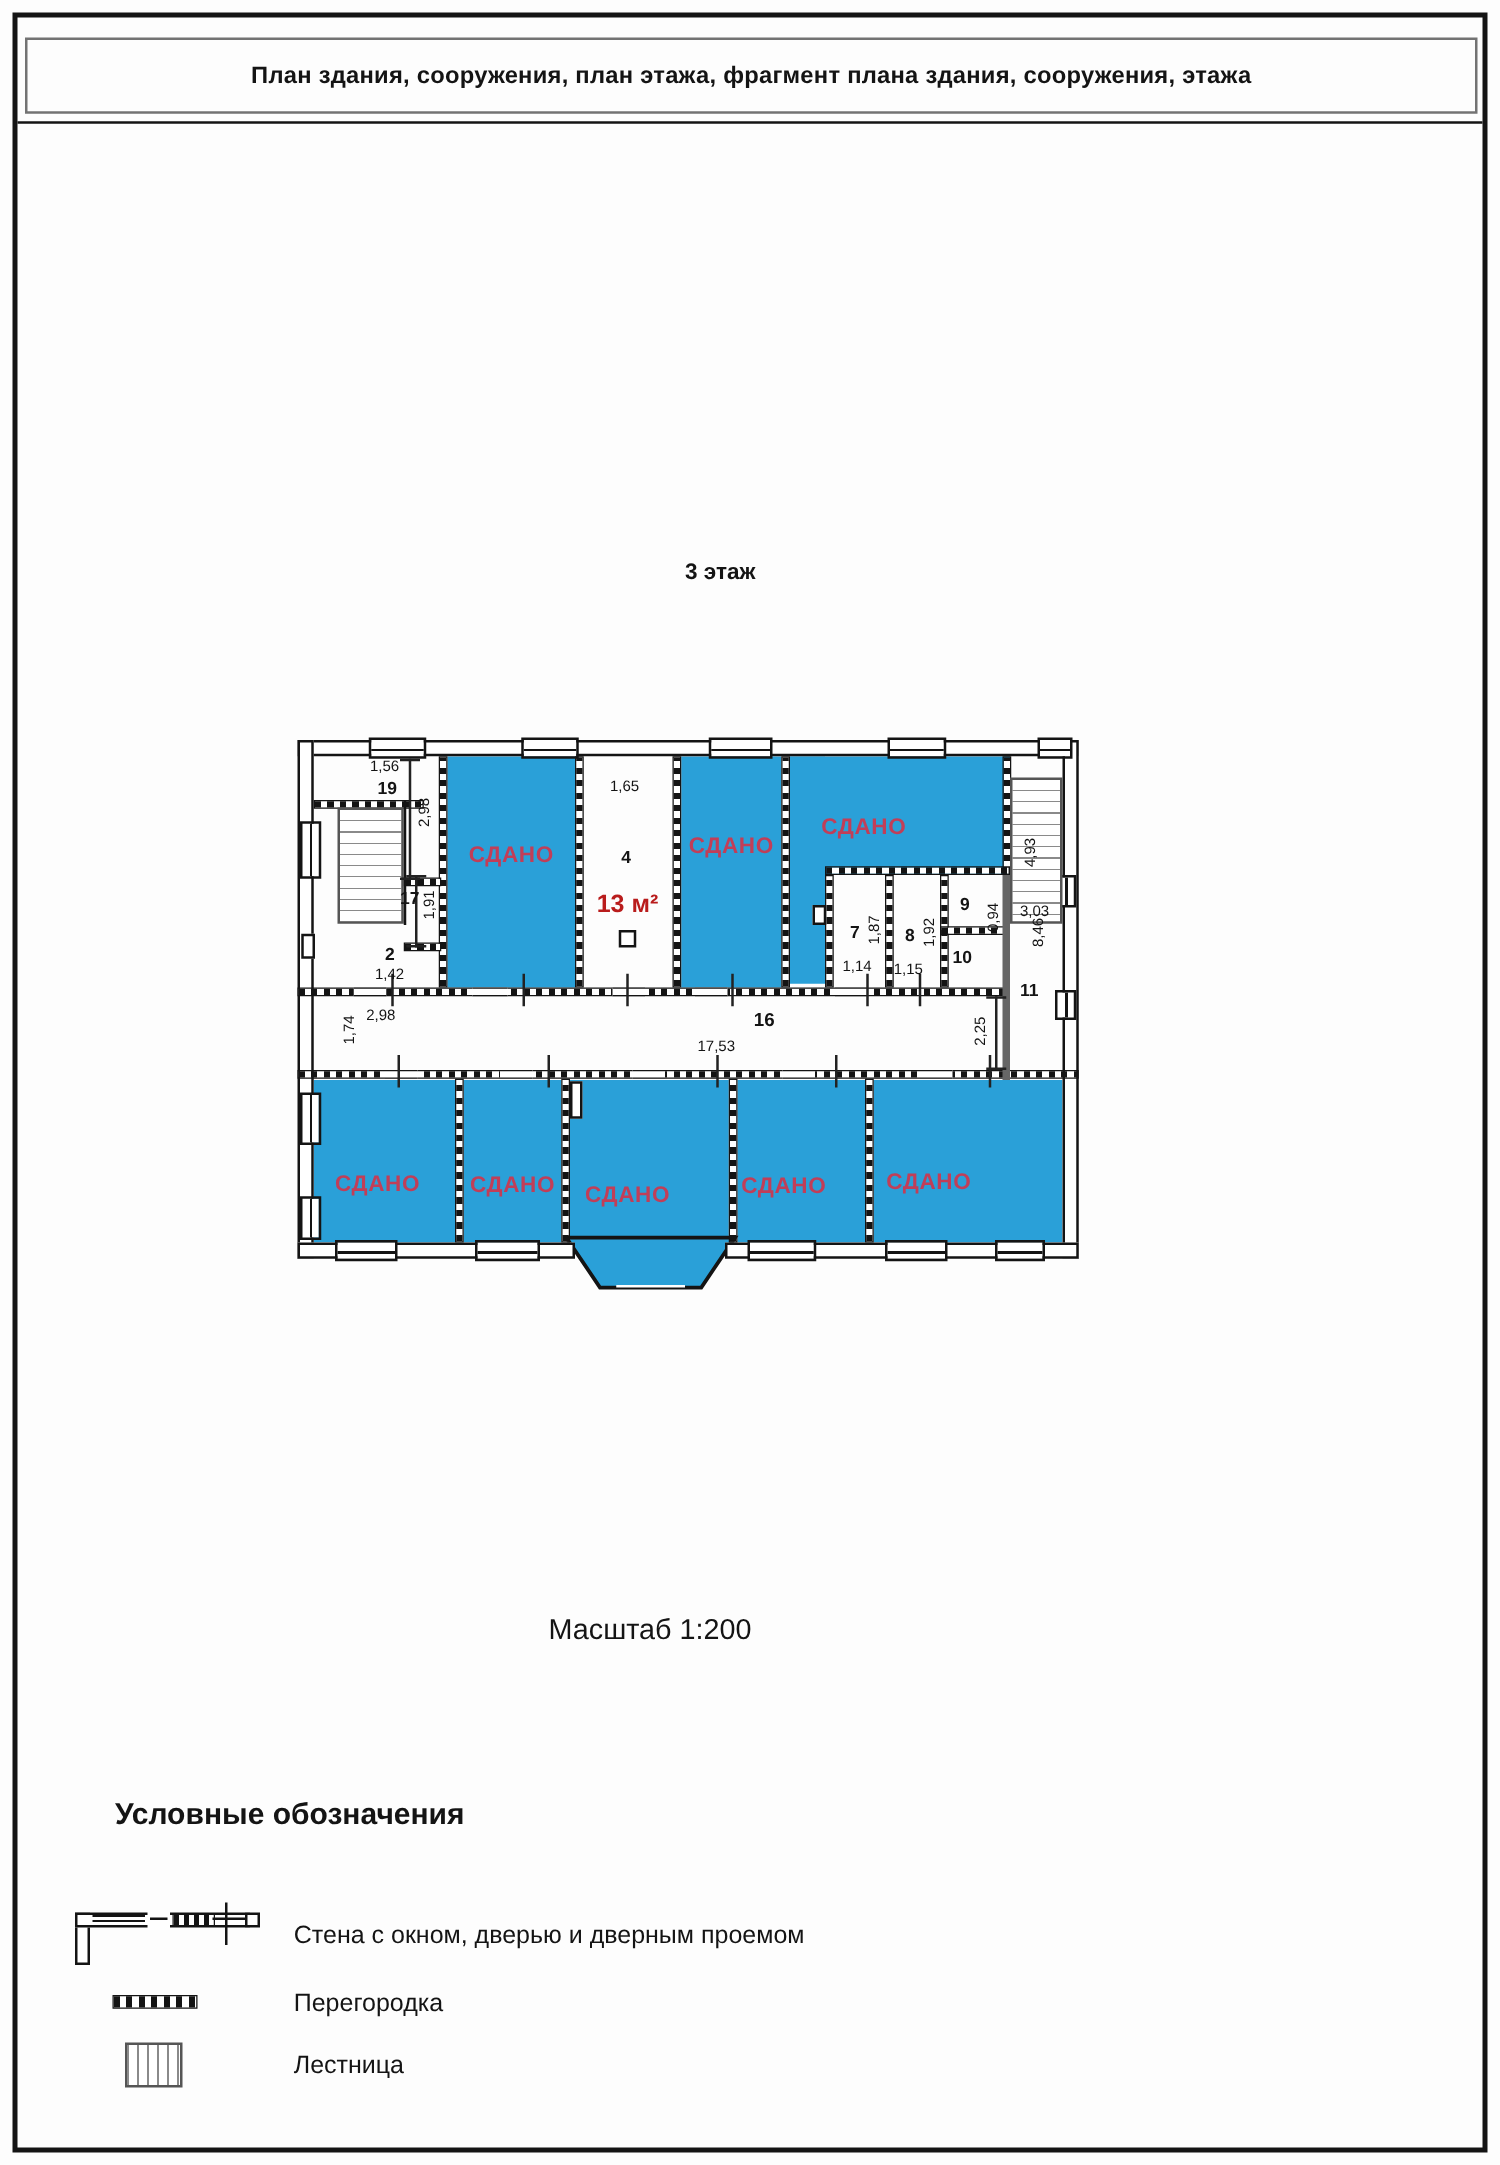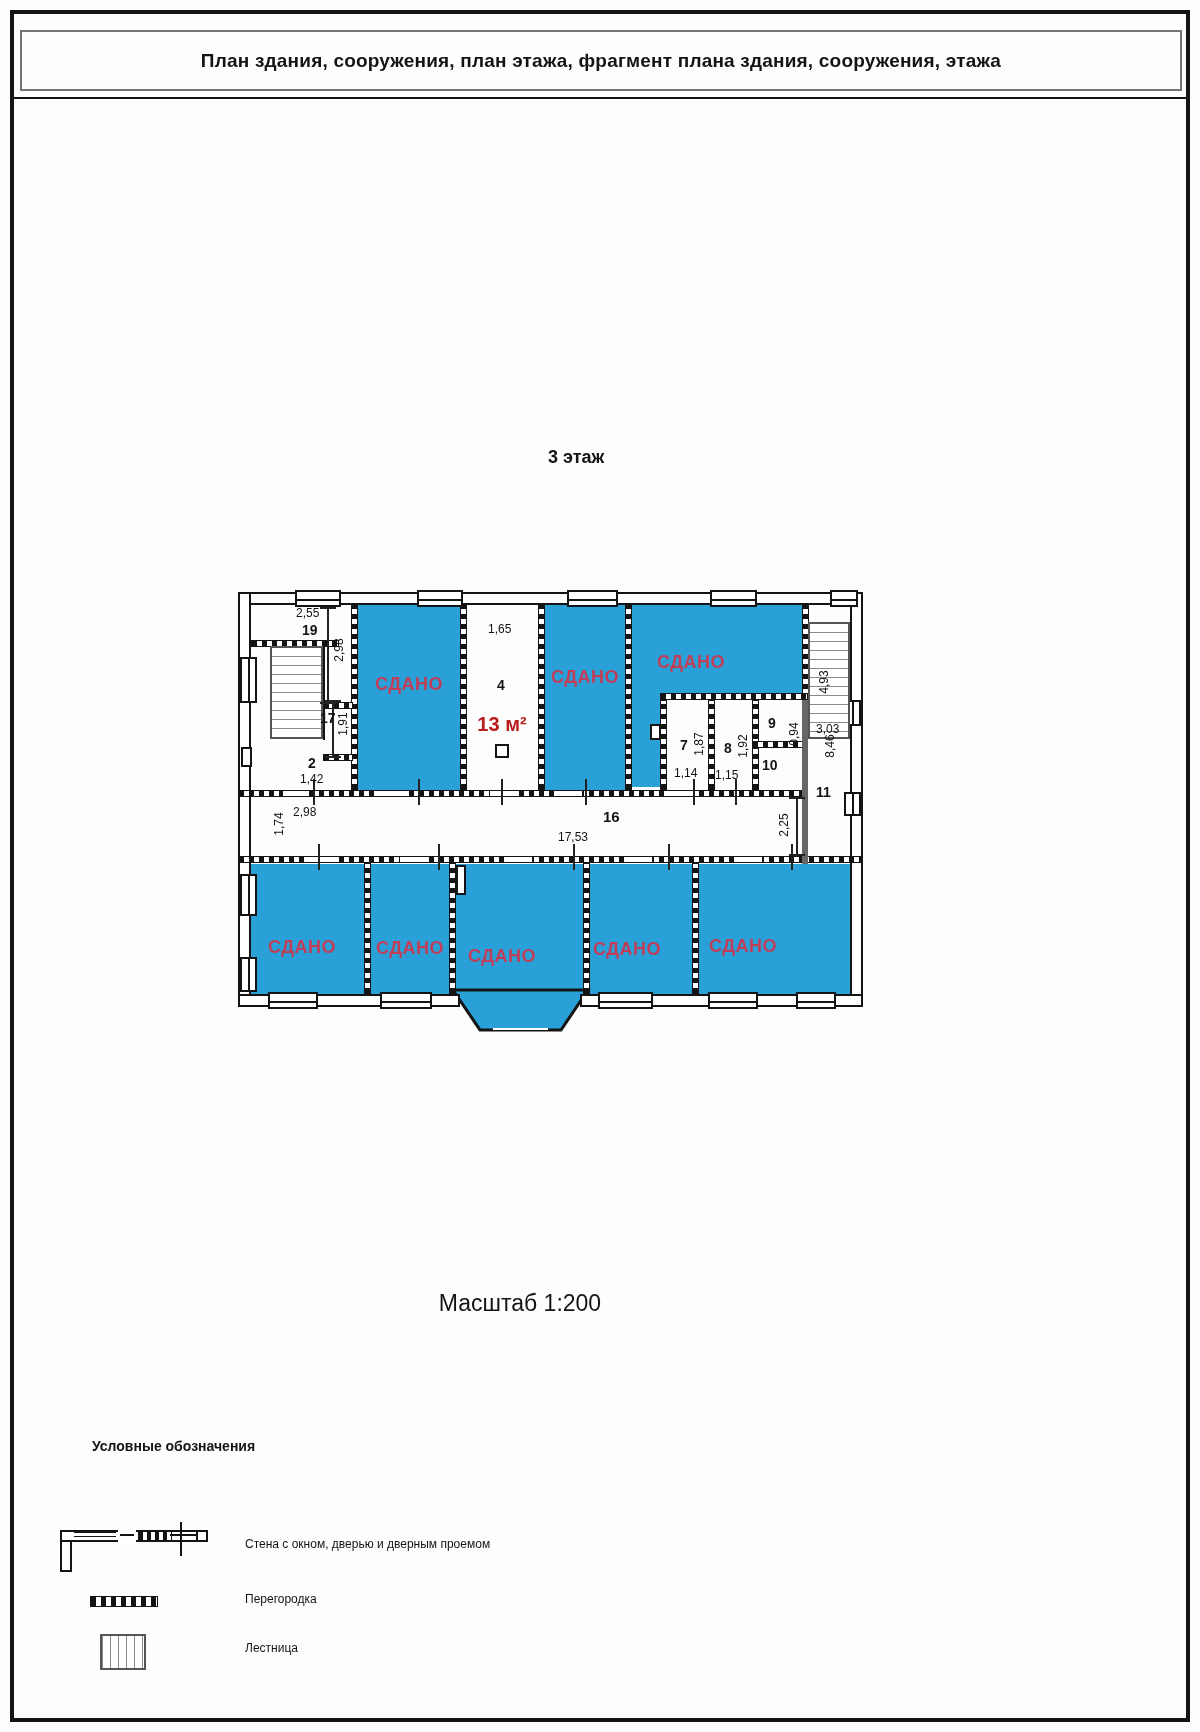--- a/index.html
+++ b/index.html
@@ -5,22 +5,22 @@
   html,body{margin:0;padding:0;background:#e8e8e8;}
   .page{position:relative;width:1200px;height:1732px;background:#fdfdfd;margin:0 auto;
         font-family:"Liberation Sans",sans-serif;color:#141414;overflow:hidden;}
   .outer-frame{position:absolute;left:10px;top:10px;right:10px;bottom:10px;border:4px solid #141414;}
   .title-box{position:absolute;left:20px;top:30px;width:1158px;height:57px;border:2px solid #737373;
              display:flex;align-items:center;justify-content:center;}
   .title-box span{font-weight:bold;font-size:19px;letter-spacing:.2px;}
   .content-line{position:absolute;left:14px;top:97px;width:1172px;height:2px;background:#141414;}
   .floor-label{position:absolute;font-weight:bold;font-size:18px;}
   .scale-label{position:absolute;left:370px;top:1290px;width:300px;text-align:center;font-size:23px;}
-  .legend-title{position:absolute;left:92px;top:1438px;font-weight:bold;font-size:14px;}
-  .legend-text{position:absolute;left:245px;font-size:12px;}
+  .legend-title{position:absolute;left:92px;top:1438px;font-weight:bold;font-size:24px;}
+  .legend-text{position:absolute;left:235px;font-size:20px;}
 
   
   .plan{position:absolute;left:238px;top:574px;width:625px;height:465px;}
   .abs{position:absolute;}
   .owall{position:absolute;background:#fff;border:2px solid #141414;box-sizing:border-box;}
   .checker-h{position:absolute;height:7px;background:repeating-linear-gradient(90deg,#141414 0 5px,#fff 5px 10px);border:1px solid #141414;box-sizing:border-box;}
   .checker-v{position:absolute;width:7px;background:repeating-linear-gradient(0deg,#141414 0 5px,#fff 5px 10px);border:1px solid #141414;box-sizing:border-box;}
   .blue{position:absolute;background:#2aa0d8;}
   .win-h{position:absolute;height:17px;background:linear-gradient(#fff 0 7px,#141414 7px 9px,#fff 9px);border:2px solid #141414;box-sizing:border-box;}
   .win-v{position:absolute;width:17px;background:linear-gradient(90deg,#fff 0 6px,#141414 6px 8px,#fff 8px);border:2px solid #141414;box-sizing:border-box;}
@@ -171,21 +171,21 @@
     <span class="rn" style="left:82px;top:136px;">17</span>
     <span class="rn" style="left:70px;top:181px;">2</span>
     <span class="rn" style="left:259px;top:103px;">4</span>
     <span class="rn" style="left:442px;top:163px;">7</span>
     <span class="rn" style="left:486px;top:166px;">8</span>
     <span class="rn" style="left:530px;top:141px;">9</span>
     <span class="rn" style="left:524px;top:183px;">10</span>
     <span class="rn" style="left:578px;top:210px;">11</span>
     <span class="rn" style="left:365px;top:234px;font-size:15px;">16</span>
 
-    <span class="hl" style="left:58px;top:32px;">2,55</span>
+    <span class="hl" style="left:58px;top:32px;">1,56</span>
     <span class="vt" style="left:101px;top:76px;">2,98</span>
     <span class="vt" style="left:105px;top:150px;">1,91</span>
     <span class="hl" style="left:62px;top:198px;">1,42</span>
     <span class="vt" style="left:41px;top:250px;">1,74</span>
     <span class="hl" style="left:55px;top:231px;">2,98</span>
     <span class="hl" style="left:250px;top:48px;">1,65</span>
     <span class="hl" style="left:320px;top:256px;">17,53</span>
     <span class="vt" style="left:461px;top:170px;">1,87</span>
     <span class="hl" style="left:436px;top:192px;">1,14</span>
     <span class="vt" style="left:505px;top:172px;">1,92</span>

